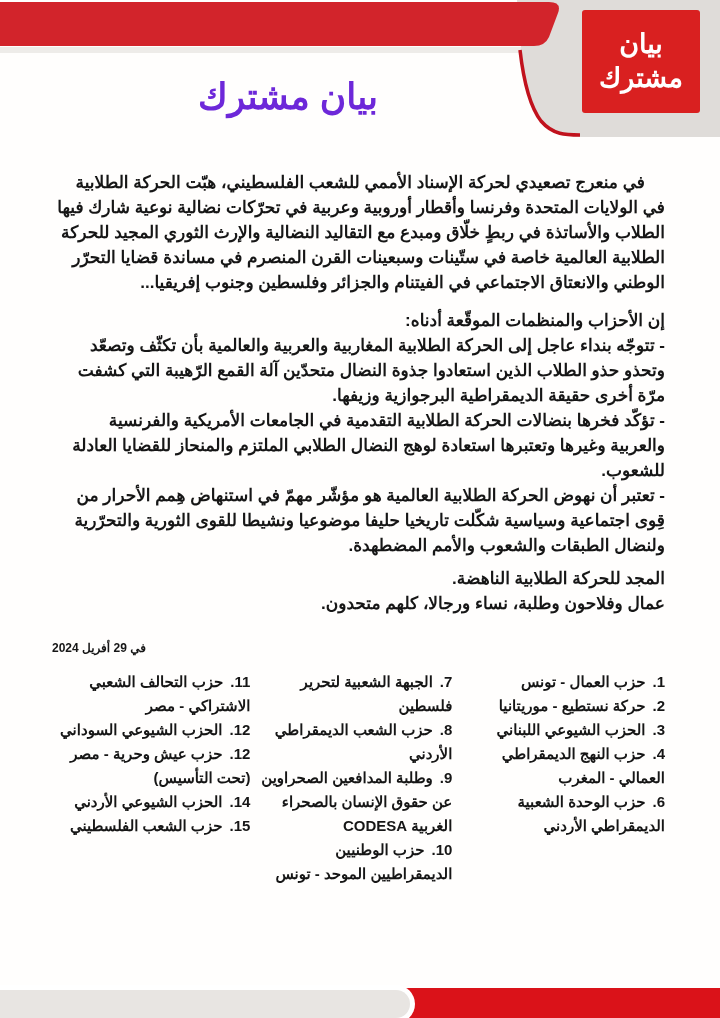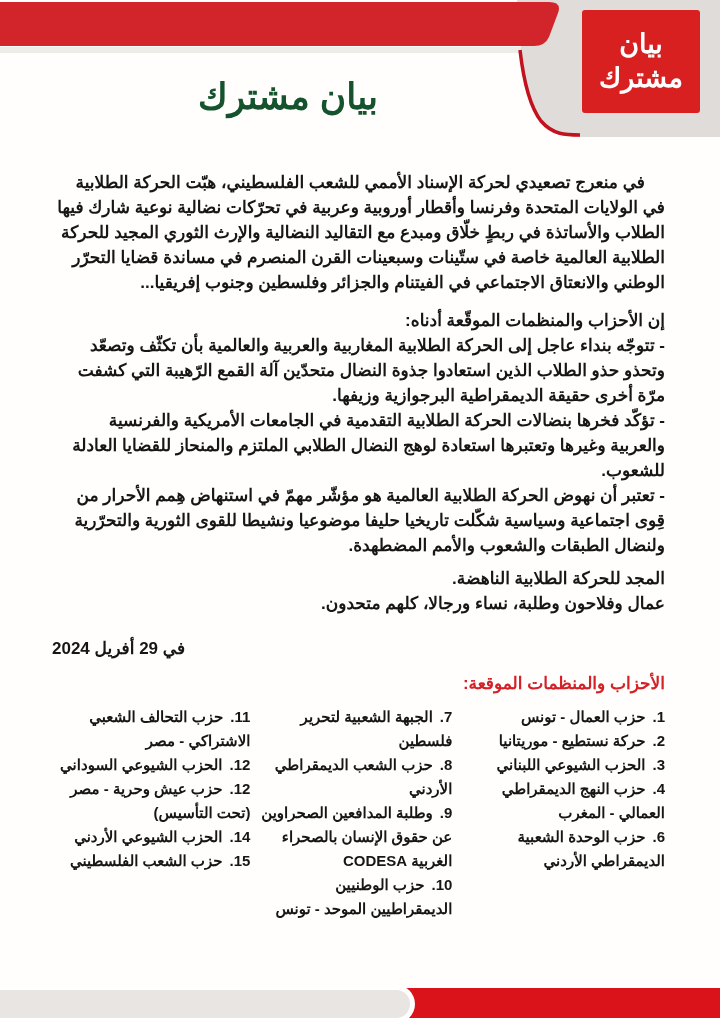--- a/index.html
+++ b/index.html
@@ -12,34 +12,34 @@
   .banner-underline{position:absolute;top:47px;left:0;width:100%;height:6px;background:#eeece9;}
   .header-deco{position:absolute;top:0;left:0;z-index:1;}
   .badge{
     position:absolute;top:10px;right:20px;width:118px;height:103px;z-index:3;
     background:#d92020;border-radius:3px;
     display:flex;flex-direction:column;align-items:center;justify-content:center;
     color:#fff;font-weight:bold;font-size:27px;line-height:1.25;text-align:center;
   }
   .doc-title{
     position:absolute;top:76px;left:8px;width:560px;z-index:2;
-    text-align:center;color:#14532d;font-weight:bold;font-size:36px;
+    text-align:center;color:#6d28d9;font-weight:bold;font-size:36px;
   }
   
   .content{
     position:absolute;top:170px;right:55px;left:52px;
     direction:rtl;text-align:justify;
     font-size:17px;font-weight:bold;line-height:25px;
   }
   .content p{margin:0;text-align:right;}
   .p-first{text-indent:20px;}
   .lead{margin-top:13px !important;}
   .slogan{text-align:center;margin-top:8px !important;}
   .slogan + .slogan{margin-top:0 !important;}
-  .date-line{direction:rtl;text-align:left;margin-top:20px;font-size:17px;font-weight:bold;}
+  .date-line{direction:rtl;text-align:left;margin-top:20px;font-size:12px;font-weight:bold;}
   .sign-heading{direction:rtl;text-align:right;margin-top:10px;color:#d42127;font-size:17px;font-weight:bold;}
   
   .sign-list{
     display:flex;direction:rtl;justify-content:space-between;
     margin-top:9px;font-size:15px;font-weight:bold;line-height:24px;
   }
   .sign-col{direction:rtl;text-align:right;}
   .col-a{width:238px;}
   .col-b{width:226px;}
   .col-c{width:222px;}
@@ -75,21 +75,20 @@
   <div class="content">
     <p class="p-first">في منعرج تصعيدي لحركة الإسناد الأممي للشعب الفلسطيني، هبّت الحركة الطلابية في الولايات المتحدة وفرنسا وأقطار أوروبية وعربية في تحرّكات نضالية نوعية شارك فيها الطلاب والأساتذة في ربطٍ خلّاق ومبدع مع التقاليد النضالية والإرث الثوري المجيد للحركة الطلابية العالمية خاصة في ستّينات وسبعينات القرن المنصرم في مساندة قضايا التحرّر الوطني والانعتاق الاجتماعي في الفيتنام والجزائر وفلسطين وجنوب إفريقيا...</p>
     <p class="lead">إن الأحزاب والمنظمات الموقّعة أدناه:</p>
     <p>- تتوجّه بنداء عاجل إلى الحركة الطلابية المغاربية والعربية والعالمية بأن تكثّف وتصعّد وتحذو حذو الطلاب الذين استعادوا جذوة النضال متحدّين آلة القمع الرّهيبة التي كشفت مرّة أخرى حقيقة الديمقراطية البرجوازية وزيفها.</p>
     <p>- تؤكّد فخرها بنضالات الحركة الطلابية التقدمية في الجامعات الأمريكية والفرنسية والعربية وغيرها وتعتبرها استعادة لوهج النضال الطلابي الملتزم والمنحاز للقضايا العادلة للشعوب.</p>
     <p>- تعتبر أن نهوض الحركة الطلابية العالمية هو مؤشّر مهمّ في استنهاض هِمم الأحرار من قِوى اجتماعية وسياسية شكّلت تاريخيا حليفا موضوعيا ونشيطا للقوى الثورية والتحرّرية ولنضال الطبقات والشعوب والأمم المضطهدة.</p>
     <p class="slogan">المجد للحركة الطلابية الناهضة.</p>
     <p class="slogan">عمال وفلاحون وطلبة، نساء ورجالا، كلهم متحدون.</p>
 
     <div class="date-line">في 29 أفريل 2024</div>
-    <div class="sign-heading">الأحزاب والمنظمات الموقعة:</div>
 
     <div class="sign-list">
       <div class="sign-col col-a">
         <span class="sig-item"><span class="num">1.</span><span>حزب العمال - تونس</span></span>
         <span class="sig-item"><span class="num">2.</span><span>حركة نستطيع - موريتانيا</span></span>
         <span class="sig-item"><span class="num">3.</span><span>الحزب الشيوعي اللبناني</span></span>
         <span class="sig-item"><span class="num">4.</span><span>حزب النهج الديمقراطي العمالي - المغرب</span></span>
         <span class="sig-item"><span class="num">6.</span><span>حزب الوحدة الشعبية الديمقراطي الأردني</span></span>
       </div>
       <div class="sign-col col-b">

